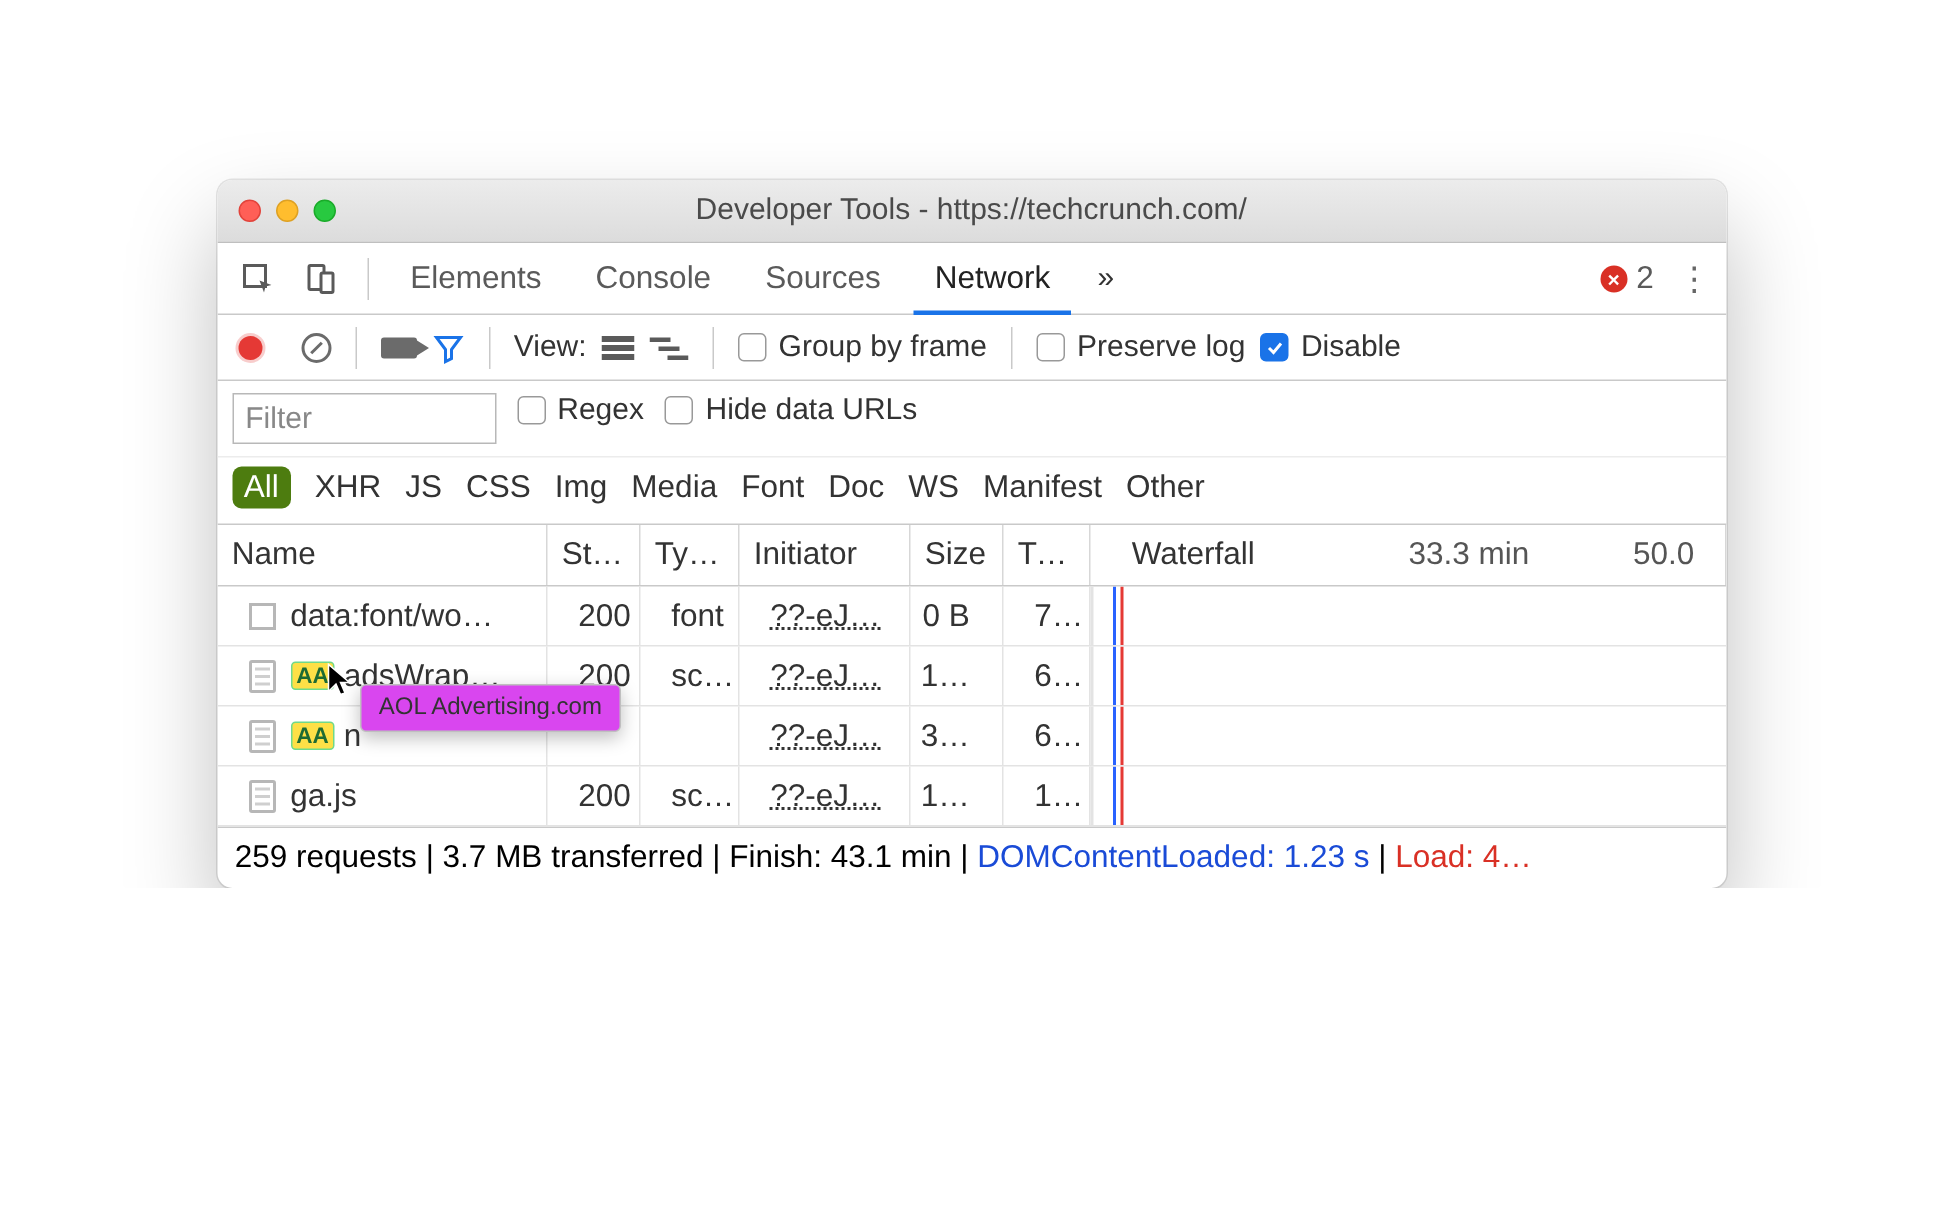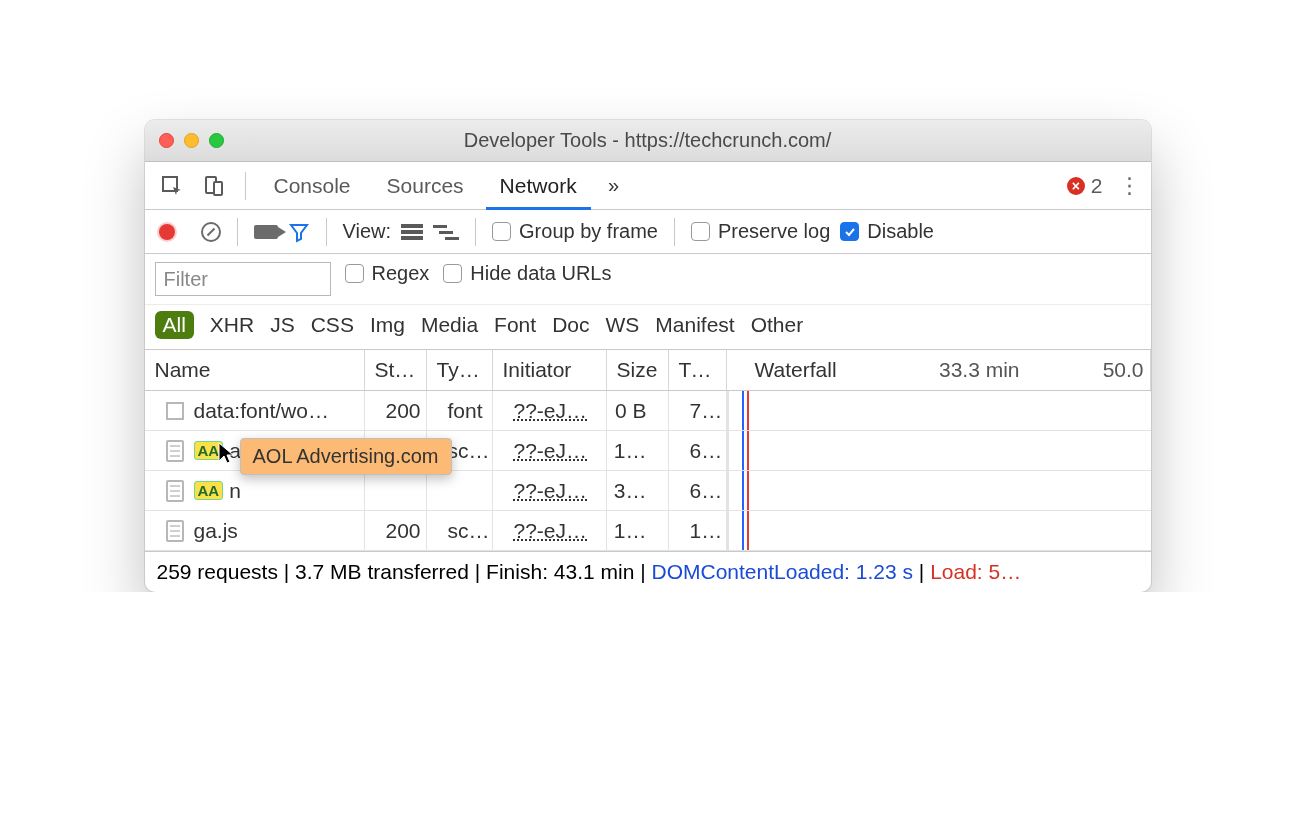--- a/index.html
+++ b/index.html
@@ -110,21 +110,21 @@
   }
   .col-name{ width:220px; }
   .col-st{ width:62px; }
   .col-ty{ width:66px; }
   .col-init{ width:114px; }
   .col-size{ width:62px; }
   .col-ti{ width:58px;text-align:center; }
   .col-wf{ flex:1; border-right:none; display:flex; align-items:center; justify-content:space-between; position:relative;}
   .wf-label{ padding-left:18px; }
   .wf-time{ position:absolute; right:130px; color:#555; }
-  .wf-time2{ position:absolute; right:6px; color:#555; }
+  .wf-time2{ position:absolute; right:20px; color:#555; }
   .grid-body .row {
     display:flex; border-bottom:1px solid #e3e3e3; height:40px; align-items:center;
   }
   .grid-body .row .cell {
     padding: 0 21px; border-right:1px solid #e3e3e3; height:100%; display:flex; align-items:center; white-space:nowrap; overflow:hidden; text-overflow:ellipsis;
   }
   .grid-body .row .cell.col-init { text-decoration: underline dotted; }
   .file-icon {
     width:18px; height:22px; border:2px solid #b7b7b7; border-radius:2px; position:relative; margin-right:10px; flex-shrink:0;
   }
@@ -133,22 +133,22 @@
   .badge-aa {
     background:#fde047; border:1px solid #6fd98a; color:#1d6b33; font-weight:600; font-size:15px; padding:0 3px; border-radius:3px; margin-right:6px;
   }
   .waterfall {
     flex:1; position:relative; height:100%; border-left:2px solid #e3e3e3;
   }
   .wf-vline { position:absolute; top:0; bottom:0; width:2px; }
   .wf-vline.red { left:18px; background:#e53935; }
   .wf-vline.blue { left:13px; background:#2962ff; }
   .tooltip {
-    position:absolute; top:47px; left:95px; background:#fdba74; border:1px solid #bfbfbf; border-radius:4px;
-    box-shadow:0 4px 12px rgba(0,0,0,.25); padding:6px 12px; font-size:20px; z-index:10;
+    position:absolute; top:65px; left:95px; background:#d946ef; border:1px solid #bfbfbf; border-radius:4px;
+    box-shadow:0 4px 12px rgba(0,0,0,.25); padding:6px 12px; font-size:16px; z-index:10;
   }
   .cursor {
     position:absolute; top:50px; left:72px; z-index:11;
   }
   .summary {
     padding: 8px 12px; font-size: 21px; border-top:1px solid #c9c9c9;
   }
   .summary .dom { color:#1a4bd7; }
   .summary .load { color:#d93025; }
   .grid-wrap { position:relative; }
@@ -174,20 +174,21 @@
           <path d="M12 12 L20 15 L16 16 L15 20 Z" fill="#5a5a5a"></path>
         </svg>
     </div>
     <div class="icon-btn">
       <svg width="22" height="22" viewBox="0 0 22 22" fill="none">
           <rect x="3" y="2" width="10" height="16" stroke="#5a5a5a" stroke-width="2" rx="1"></rect>
           <rect x="11" y="7" width="8" height="13" stroke="#5a5a5a" stroke-width="2" rx="1" fill="#fff"></rect>
         </svg>
     </div>
     <div class="sep"></div>
+    <div class="tab">Elements</div>
     <div class="tab">Console</div>
     <div class="tab">Sources</div>
     <div class="tab active">Network</div>
     <div class="more">»</div>
     <div class="spacer"></div>
     <div class="errors">
       <div class="err-dot">×</div>
       <span>2</span>
     </div>
     <div class="kebab">⋮</div>
@@ -356,16 +357,16 @@
 
   <div class="summary">
     <span>259 requests</span>
     <span> | </span>
     <span>3.7 MB transferred</span>
     <span> | </span>
     <span>Finish: 43.1 min</span>
     <span> | </span>
     <span class="dom">DOMContentLoaded: 1.23 s</span>
     <span> | </span>
-    <span class="load">Load: 5…</span>
+    <span class="load">Load: 4…</span>
   </div>
 
 </div>
 
 </body></html>

